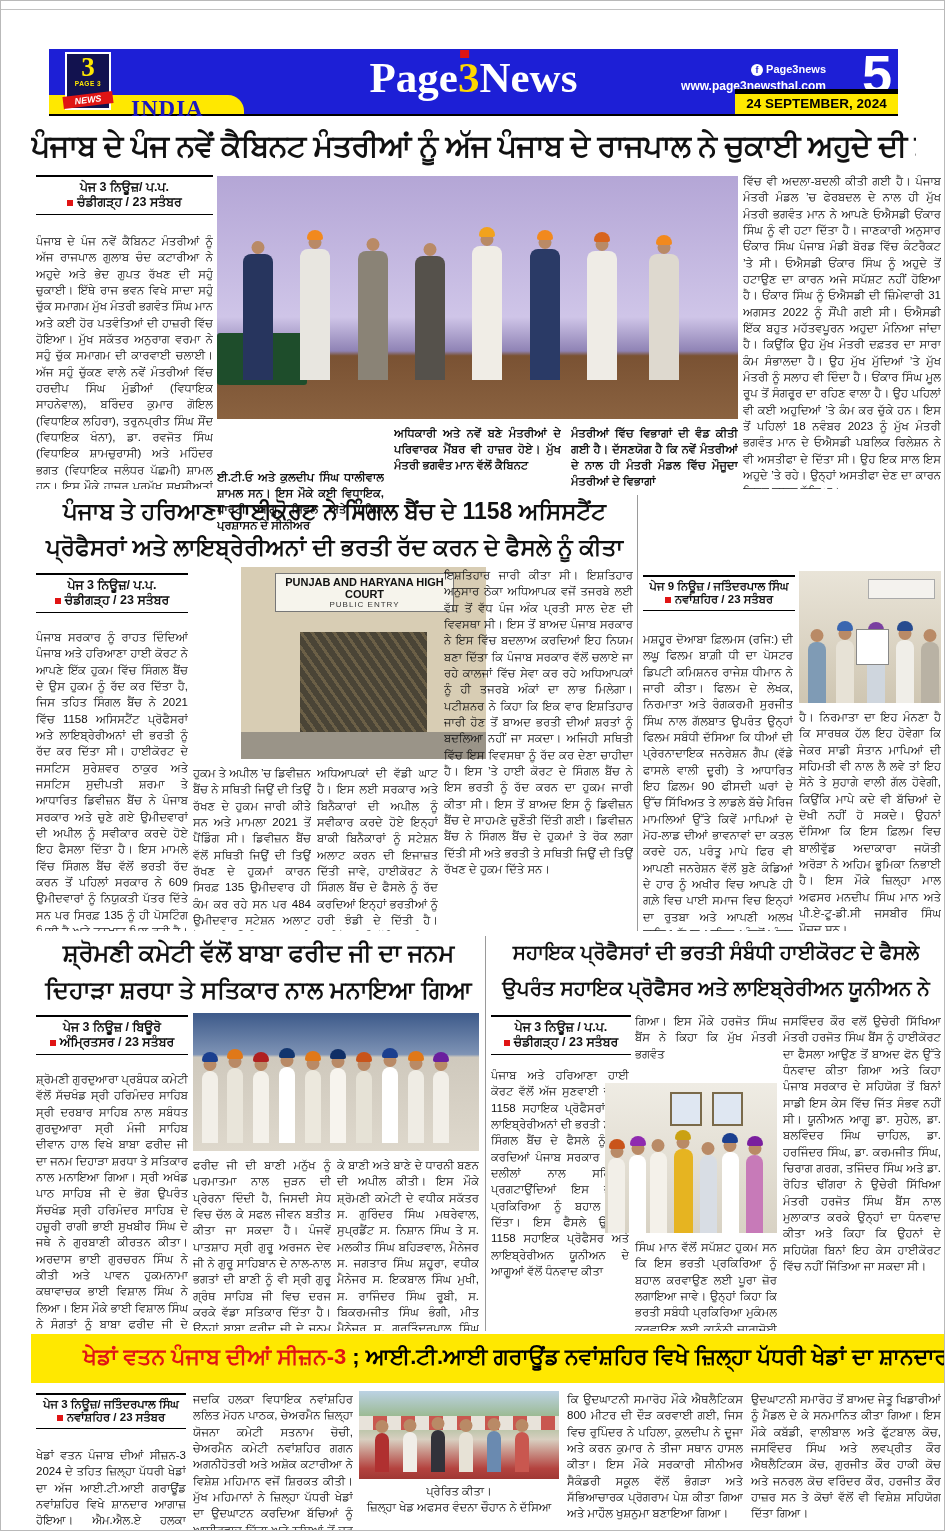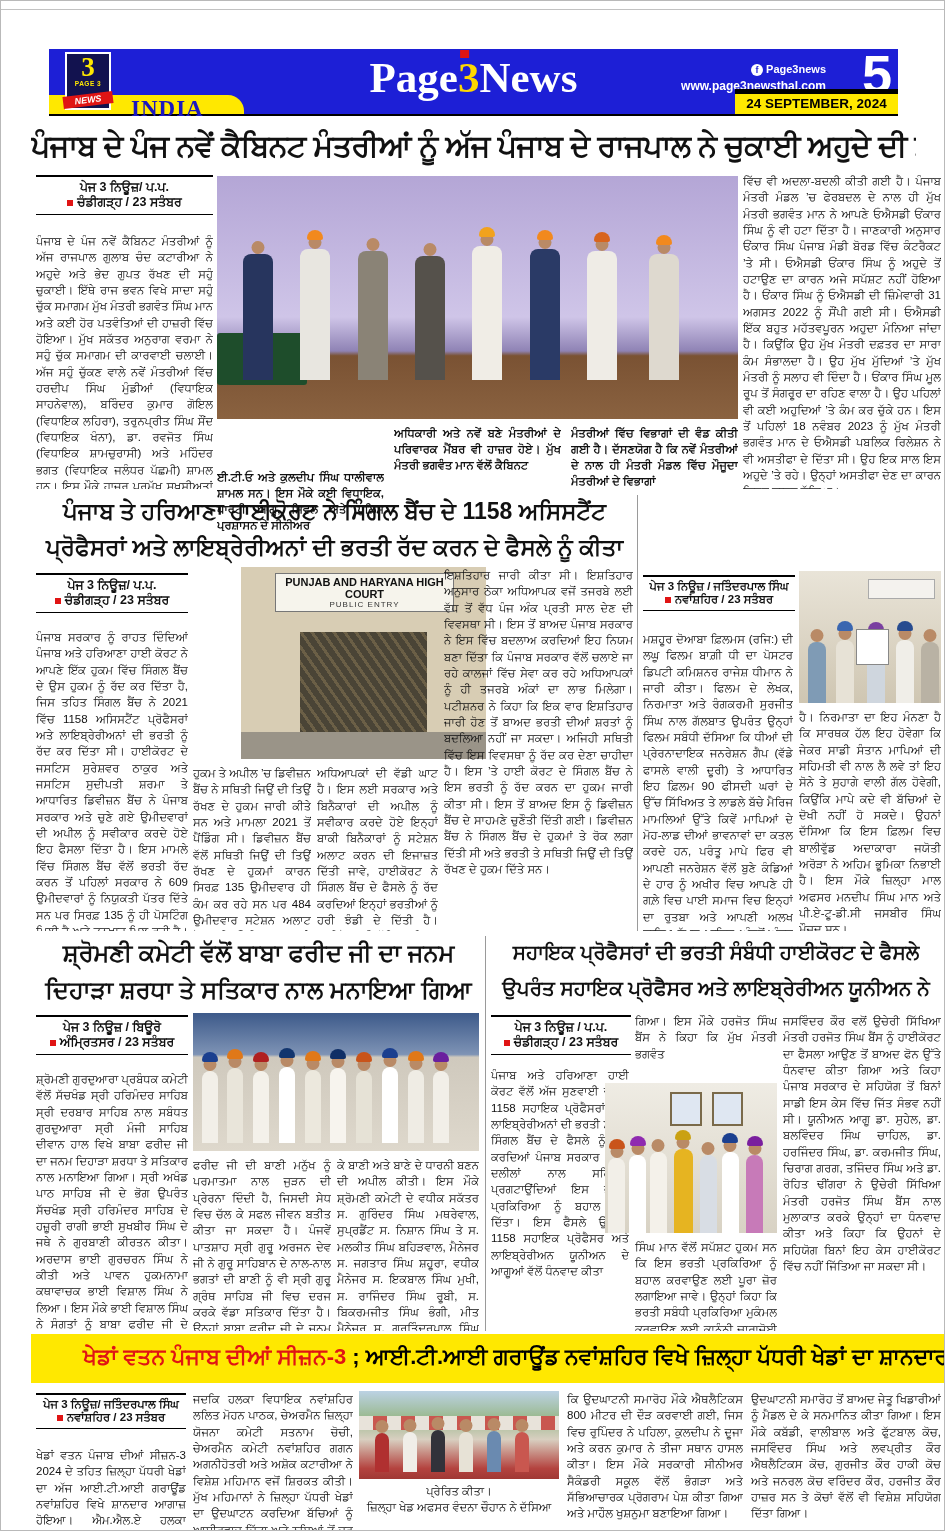--- a/index.html
+++ b/index.html
@@ -159,21 +159,21 @@
   </div>
   <div class="abs body-text" style="left:192px;top:764px;width:118px;height:166px;">ਹੁਕਮ ਤੇ ਅਪੀਲ ’ਚ ਡਿਵੀਜ਼ਨ ਬੈਂਚ ਨੇ ਸਥਿਤੀ ਜਿਉਂ ਦੀ ਤਿਉਂ ਰੱਖਣ ਦੇ ਹੁਕਮ ਜਾਰੀ ਕੀਤੇ ਸਨ ਅਤੇ ਮਾਮਲਾ 2021 ਤੋਂ ਪੈਂਡਿੰਗ ਸੀ। ਡਿਵੀਜ਼ਨ ਬੈਂਚ ਵੱਲੋਂ ਸਥਿਤੀ ਜਿਉਂ ਦੀ ਤਿਉਂ ਰੱਖਣ ਦੇ ਹੁਕਮਾਂ ਕਾਰਨ ਸਿਰਫ਼ 135 ਉਮੀਦਵਾਰ ਹੀ ਕੰਮ ਕਰ ਰਹੇ ਸਨ ਪਰ 484 ਉਮੀਦਵਾਰ ਸਟੇਸ਼ਨ ਅਲਾਟ ਹੋਣ ਦੀ ਉਡੀਕ ਕਰ ਰਹੇ ਸਨ। ਪੰਜਾਬ ਸਰਕਾਰ ਨੇ ਅਦਾਲਤ ਨੂੰ ਇਹ ਵੀ ਅਪੀਲ ਕੀਤੀ ਕਿ ਸਰਕਾਰੀ ਕਾਲਜਾਂ ਵਿੱਚ</div>
   <div class="abs body-text" style="left:316px;top:764px;width:121px;height:166px;">ਅਧਿਆਪਕਾਂ ਦੀ ਵੱਡੀ ਘਾਟ ਹੈ। ਇਸ ਲਈ ਸਰਕਾਰ ਅਤੇ ਬਿਨੈਕਾਰਾਂ ਦੀ ਅਪੀਲ ਨੂੰ ਸਵੀਕਾਰ ਕਰਦੇ ਹੋਏ ਇਨ੍ਹਾਂ ਬਾਕੀ ਬਿਨੈਕਾਰਾਂ ਨੂੰ ਸਟੇਸ਼ਨ ਅਲਾਟ ਕਰਨ ਦੀ ਇਜਾਜ਼ਤ ਦਿੱਤੀ ਜਾਵੇ, ਹਾਈਕੋਰਟ ਨੇ ਸਿੰਗਲ ਬੈਂਚ ਦੇ ਫੈਸਲੇ ਨੂੰ ਰੱਦ ਕਰਦਿਆਂ ਇਨ੍ਹਾਂ ਭਰਤੀਆਂ ਨੂੰ ਹਰੀ ਝੰਡੀ ਦੇ ਦਿੱਤੀ ਹੈ। ਹਾਈਕੋਰਟ ਨੂੰ ਦੱਸਿਆ ਗਿਆ ਕਿ ਪੰਜਾਬ ਸਰਕਾਰ ਨੇ ਸਰਕਾਰੀ ਕਾਲਜਾਂ ’ਚ ਅਸਿਸਟੈਂਟ ਪ੍ਰੋਫੈਸਰ ਦੀ ਪੋਸਟ ਲਈ</div>
   <div class="abs body-text" style="left:443px;top:566px;width:189px;height:364px;">ਇਸ਼ਤਿਹਾਰ ਜਾਰੀ ਕੀਤਾ ਸੀ। ਇਸ਼ਤਿਹਾਰ ਅਨੁਸਾਰ ਠੇਕਾ ਅਧਿਆਪਕ ਵਜੋਂ ਤਜਰਬੇ ਲਈ ਵੱਧ ਤੋਂ ਵੱਧ ਪੰਜ ਅੰਕ ਪ੍ਰਤੀ ਸਾਲ ਦੇਣ ਦੀ ਵਿਵਸਥਾ ਸੀ। ਇਸ ਤੋਂ ਬਾਅਦ ਪੰਜਾਬ ਸਰਕਾਰ ਨੇ ਇਸ ਵਿੱਚ ਬਦਲਾਅ ਕਰਦਿਆਂ ਇਹ ਨਿਯਮ ਬਣਾ ਦਿੱਤਾ ਕਿ ਪੰਜਾਬ ਸਰਕਾਰ ਵੱਲੋਂ ਚਲਾਏ ਜਾ ਰਹੇ ਕਾਲਜਾਂ ਵਿੱਚ ਸੇਵਾ ਕਰ ਰਹੇ ਅਧਿਆਪਕਾਂ ਨੂੰ ਹੀ ਤਜਰਬੇ ਅੰਕਾਂ ਦਾ ਲਾਭ ਮਿਲੇਗਾ। ਪਟੀਸ਼ਨਰ ਨੇ ਕਿਹਾ ਕਿ ਇਕ ਵਾਰ ਇਸ਼ਤਿਹਾਰ ਜਾਰੀ ਹੋਣ ਤੋਂ ਬਾਅਦ ਭਰਤੀ ਦੀਆਂ ਸ਼ਰਤਾਂ ਨੂੰ ਬਦਲਿਆ ਨਹੀਂ ਜਾ ਸਕਦਾ। ਅਜਿਹੀ ਸਥਿਤੀ ਵਿੱਚ ਇਸ ਵਿਵਸਥਾ ਨੂੰ ਰੱਦ ਕਰ ਦੇਣਾ ਚਾਹੀਦਾ ਹੈ। ਇਸ ’ਤੇ ਹਾਈ ਕੋਰਟ ਦੇ ਸਿੰਗਲ ਬੈਂਚ ਨੇ ਇਸ ਭਰਤੀ ਨੂੰ ਰੱਦ ਕਰਨ ਦਾ ਹੁਕਮ ਜਾਰੀ ਕੀਤਾ ਸੀ। ਇਸ ਤੋਂ ਬਾਅਦ ਇਸ ਨੂੰ ਡਿਵੀਜ਼ਨ ਬੈਂਚ ਦੇ ਸਾਹਮਣੇ ਚੁਣੌਤੀ ਦਿੱਤੀ ਗਈ। ਡਿਵੀਜ਼ਨ ਬੈਂਚ ਨੇ ਸਿੰਗਲ ਬੈਂਚ ਦੇ ਹੁਕਮਾਂ ਤੇ ਰੋਕ ਲਗਾ ਦਿੱਤੀ ਸੀ ਅਤੇ ਭਰਤੀ ਤੇ ਸਥਿਤੀ ਜਿਉਂ ਦੀ ਤਿਉਂ ਰੱਖਣ ਦੇ ਹੁਕਮ ਦਿੱਤੇ ਸਨ।</div>
 
   <div class="abs vrule" style="left:636px;top:494px;height:436px;"></div>
 
 
   <div class="abs byline" style="left:642px;top:572px;width:152px;height:54px;font-size:11.5px;">
     <div class="rule"></div>
-    <div>ਪੇਜ 3 ਨਿਊਜ਼ / ਜਤਿੰਦਰਪਾਲ ਸਿੰਘ</div>
+    <div>ਪੇਜ 9 ਨਿਊਜ਼ / ਜਤਿੰਦਰਪਾਲ ਸਿੰਘ</div>
     <div><span class="dot"></span><span>ਨਵਾਂਸ਼ਹਿਰ / 23 ਸਤੰਬਰ</span></div>
     <div class="rule thin"></div>
   </div>
 
   <div class="abs photo photo3" style="left:798px;top:570px;width:142px;height:132px;">
     <div class="ac"></div>
     <i class="pr" style="left:6%;width:18px;height:46%;bottom:0;--b:#7f9bb5;"></i>
     <i class="pr" style="left:26%;width:18px;height:48%;bottom:0;--b:#e7e2d6;--t:#3a66b0;"></i>
     <i class="pr" style="left:48%;width:18px;height:47%;bottom:0;--b:#cfd6de;--t:#7a3fa0;"></i>
     <i class="pr" style="left:68%;width:18px;height:48%;bottom:0;--b:#f0eee8;--t:#274b8f;"></i>

